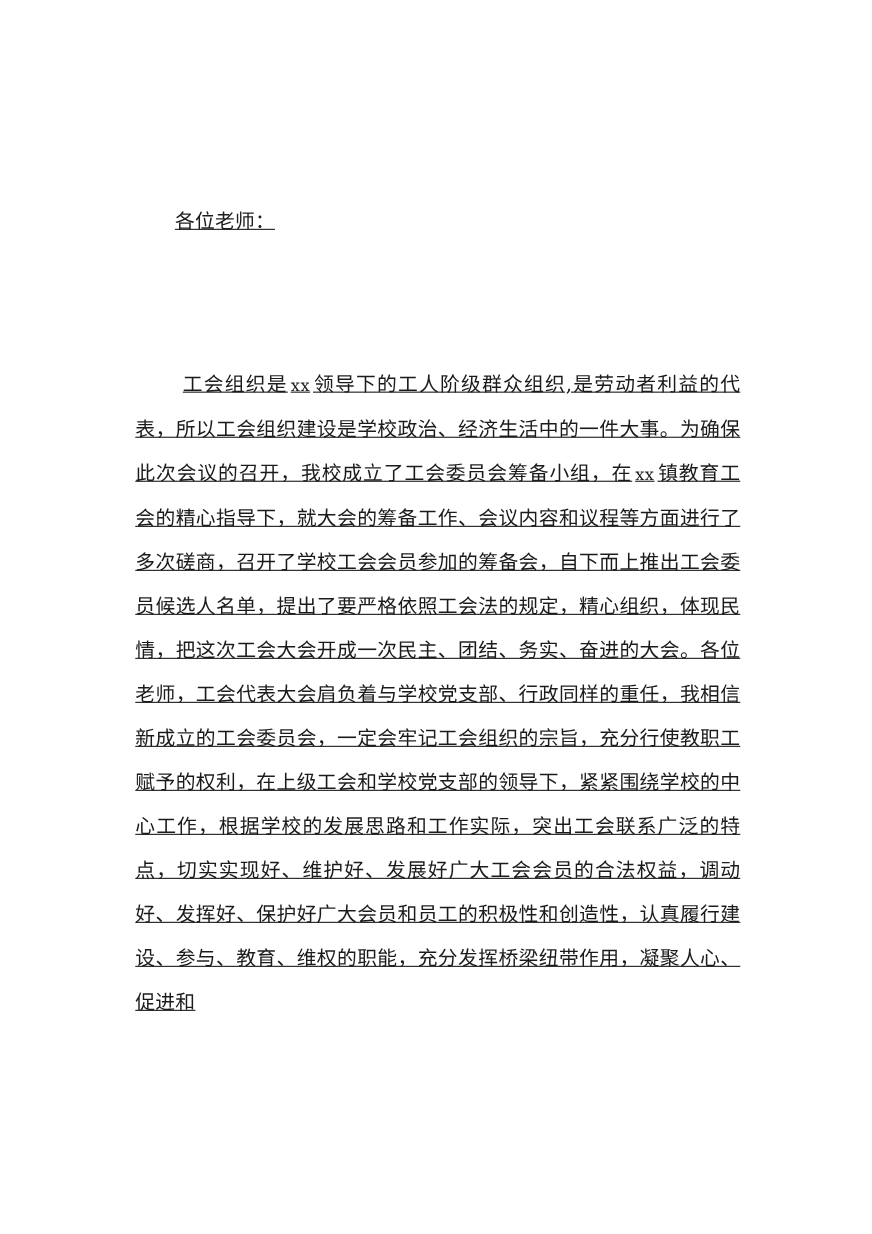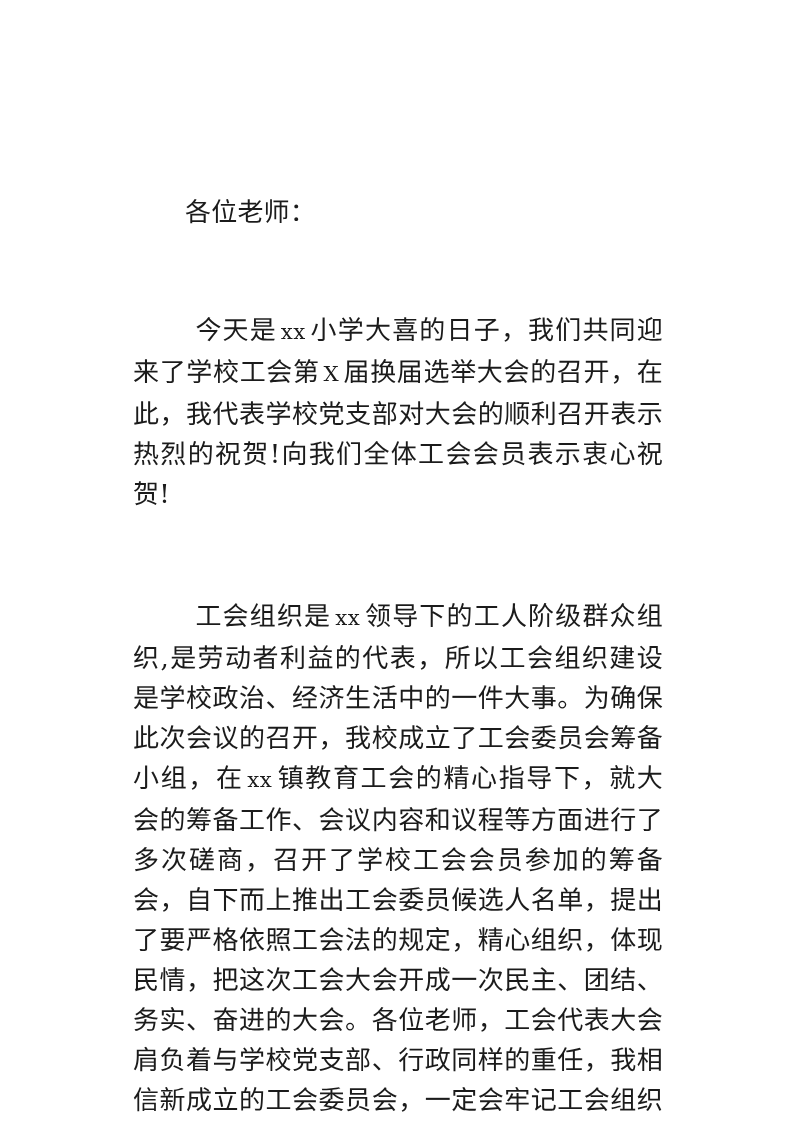--- a/index.html
+++ b/index.html
@@ -21,30 +21,31 @@
 
   
   .doc-body {
     position: absolute;
     left: 117px;
     top: 176px;
     width: 562px;
   }
 
   .doc-para {
-    margin: 16px;
+    margin: 6px;
     padding: 0;
     font-family: "DejaVu Serif", "Liberation Serif", serif;
-    font-size: 26px;
+    font-size: 18px;
     line-height: 40px;
     color: #1b1b1b;
     text-align: justify;
     text-justify: inter-ideograph;
     letter-spacing: 0.2px;
     word-break: break-all;
+    text-decoration: underline;
     -webkit-font-smoothing: antialiased;
   }
 
   .doc-para.salutation {
     text-indent: 2em;
     text-align: left;
   }
 
   .doc-para.indent {
     text-indent: 2.4em;
@@ -66,21 +67,20 @@
 <body>
 
 <div class="page">
 
   <div class="doc-body">
 
     <p class="doc-para salutation">各位老师：</p>
 
     <div class="gap-a"></div>
 
-    <p class="doc-para indent">今天是<span class="lat">xx</span>小学大喜的日子，我们共同迎来了学校工会第<span class="lat">X</span>届换届选举大会的召开，在此，我代表学校党支部对大会的顺利召开表示热烈的祝贺!向我们全体工会会员表示衷心祝贺!</p>
 
     <div class="gap-b"></div>
 
     <p class="doc-para indent">工会组织是<span class="lat">xx</span>领导下的工人阶级群众组织,是劳动者利益的代表，所以工会组织建设是学校政治、经济生活中的一件大事。为确保此次会议的召开，我校成立了工会委员会筹备小组，在<span class="lat">xx</span>镇教育工会的精心指导下，就大会的筹备工作、会议内容和议程等方面进行了多次磋商，召开了学校工会会员参加的筹备会，自下而上推出工会委员候选人名单，提出了要严格依照工会法的规定，精心组织，体现民情，把这次工会大会开成一次民主、团结、务实、奋进的大会。各位老师，工会代表大会肩负着与学校党支部、行政同样的重任，我相信新成立的工会委员会，一定会牢记工会组织的宗旨，充分行使教职工赋予的权利，在上级工会和学校党支部的领导下，紧紧围绕学校的中心工作，根据学校的发展思路和工作实际，突出工会联系广泛的特点，切实实现好、维护好、发展好广大工会会员的合法权益，调动好、发挥好、保护好广大会员和员工的积极性和创造性，认真履行建设、参与、教育、维权的职能，充分发挥桥梁纽带作用，凝聚人心、促进和</p>
 
   </div>
 
 </div>
 
 </body></html>

